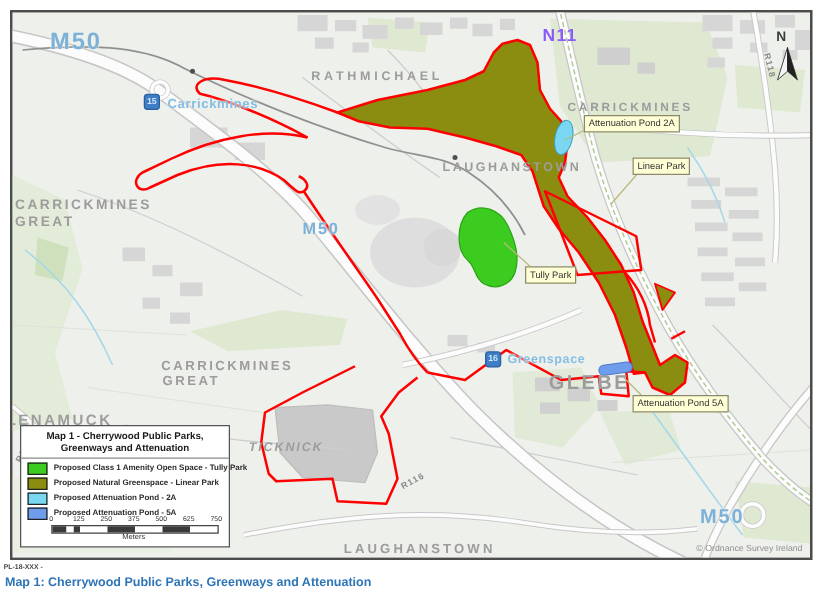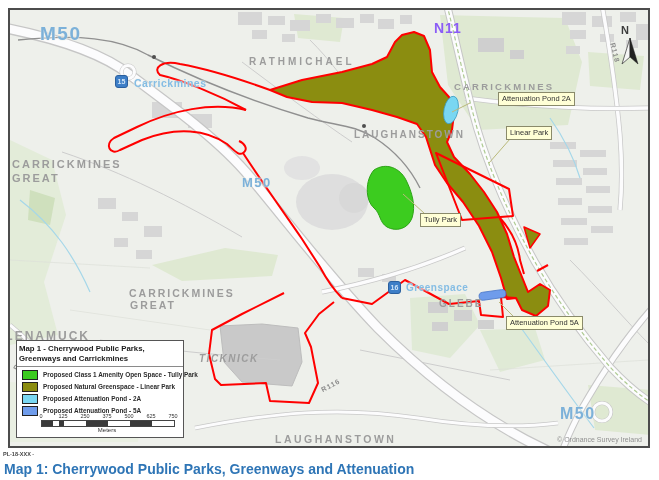--- a/index.html
+++ b/index.html
@@ -23,39 +23,39 @@
            border-radius:3px;color:#cfe4f7;font-size:7px;font-weight:bold;display:flex;
            align-items:center;justify-content:center;box-sizing:border-box;}
   .callout{position:absolute;background:#ffffd6;border:1px solid #8a8a6a;color:#333;
            font-size:7.5px;padding:1px 3px;white-space:nowrap;line-height:1.3;}
   .north-n{position:absolute;color:#3c3c3c;font-weight:bold;font-size:11px;}
   .copyright{position:absolute;right:6px;bottom:3px;font-size:7px;color:#909090;}
 
   
   .legend{position:absolute;left:6px;top:330px;width:168px;height:98px;background:#fff;
           border:1.5px solid #555;box-sizing:border-box;z-index:5;}
-  .legend-title{font-size:7.8px;font-weight:bold;color:#1a1a1a;
+  .legend-title{font-size:7.8px;font-weight:bold;color:#1a1a1a;text-align:center;
                 padding:3px 2px 2px 2px;line-height:1.3;border-bottom:1px solid #8a8a8a;}
   .legend-row{display:flex;align-items:center;margin:3px 4px 0 5px;height:9px;}
   .swatch{display:inline-block;width:14px;height:8px;border:1px solid #222;margin-right:5px;
           flex:0 0 auto;}
   .legend-label{font-size:6.4px;font-weight:bold;color:#2b2b2b;white-space:nowrap;}
   .scalebar{position:absolute;left:0;bottom:2px;width:100%;height:22px;}
   .ticks{position:absolute;top:0;left:0;width:100%;height:6px;}
   .ticks span{position:absolute;transform:translateX(-50%);font-size:5.5px;color:#333;}
   .bar{position:absolute;left:24px;top:7px;width:132px;height:5px;border:1px solid #444;
        display:flex;box-sizing:content-box;background:#fff;}
   .seg{height:100%;}
   .seg.d{background:#3a3a3a;}
   .unit{position:absolute;top:14px;left:24px;width:132px;text-align:center;
         font-size:6px;color:#333;}
 
   
   .doc-code{position:absolute;left:3px;top:451px;font-size:5.5px;font-weight:bold;color:#444;}
-  .caption{position:absolute;left:4px;top:461px;font-size:14px;font-weight:bold;}
+  .caption{position:absolute;left:4px;top:461px;font-size:10px;font-weight:bold;}
 </style>
 </head>
 <body>
 
 <div class="page">
   <div class="map-frame">
     <div class="map-inner">
 
       <svg width="638" height="436" viewBox="0 0 638 436">
 
@@ -190,48 +190,48 @@
 
       <div class="lbl twnl" style="left:239px;top:47px;font-size:10px;letter-spacing:3px;">RATHMICHAEL</div>
       <div class="lbl twnl" style="left:444px;top:72px;font-size:9.5px;letter-spacing:2.2px;">CARRICKMINES</div>
       <div class="lbl twnl" style="left:344px;top:120px;font-size:10px;letter-spacing:2px;">LAUGHANSTOWN</div>
       <div class="lbl twnl" style="left:2px;top:149px;font-size:11px;letter-spacing:2px;">CARRICKMINES</div>
       <div class="lbl twnl" style="left:2px;top:163px;font-size:11px;letter-spacing:2px;">GREAT</div>
       <div class="lbl twnl" style="left:119px;top:278px;font-size:10.5px;letter-spacing:2px;">CARRICKMINES</div>
       <div class="lbl twnl" style="left:120px;top:290px;font-size:10.5px;letter-spacing:2px;">GREAT</div>
       <div class="lbl twnl" style="left:-16px;top:320px;font-size:12px;letter-spacing:2px;">GLENAMUCK</div>
       <div class="lbl twnl" style="left:189px;top:344px;font-size:10px;letter-spacing:1.5px;font-style:italic;">TICKNICK</div>
-      <div class="lbl twnl" style="left:429px;top:289px;font-size:10px;letter-spacing:2px;">GLEBE</div>
+      <div class="lbl twnl" style="left:429px;top:289px;font-size:16px;letter-spacing:2px;">GLEBE</div>
       <div class="lbl twnl" style="left:265px;top:424px;font-size:10.5px;letter-spacing:2.5px;">LAUGHANSTOWN</div>
 
       <div class="lbl rroad" style="left:310px;top:377px;font-size:7px;transform:rotate(-28deg);transform-origin:left top;">R116</div>
       <div class="lbl rroad" style="left:2px;top:358px;font-size:7px;transform:rotate(-62deg);transform-origin:left top;">R842</div>
       <div class="lbl rroad" style="left:606px;top:32px;font-size:7px;transform:rotate(76deg);transform-origin:left top;">R118</div>
 
       <div class="jn-icon" style="left:105px;top:65px;">
           <span>15</span>
         </div>
       <div class="lbl jn-name" style="left:124px;top:68px;font-size:10.5px;">Carrickmines</div>
       <div class="jn-icon" style="left:378px;top:271px;">
           <span>16</span>
         </div>
       <div class="lbl jn-name" style="left:396px;top:273px;font-size:10px;">Greenspace</div>
 
-      <div class="callout" style="left:457px;top:82px;margin-left:31px;">Attenuation Pond 2A</div>
+      <div class="callout" style="left:457px;top:82px;">Attenuation Pond 2A</div>
       <div class="callout" style="left:496px;top:116px;">Linear Park</div>
       <div class="callout" style="left:410px;top:203px;">Tully Park</div>
       <div class="callout" style="left:496px;top:306px;">Attenuation Pond 5A</div>
 
       <div class="north-n" style="left:611px;top:14px;">N</div>
       <div class="copyright">© Ordnance Survey Ireland</div>
 
       <div class="legend">
         <div class="legend-title">
           <div>Map 1 - Cherrywood Public Parks,</div>
-          <div>Greenways and Carrickmines</div>
+          <div>Greenways and Attenuation</div>
         </div>
         <div class="legend-row">
           <span class="swatch" style="background: rgb(60, 204, 31);"></span>
           <span class="legend-label">Proposed Class 1 Amenity Open Space - Tully Park</span>
         </div>
         <div class="legend-row">
           <span class="swatch" style="background: rgb(139, 141, 16);"></span>
           <span class="legend-label">Proposed Natural Greenspace - Linear Park</span>
         </div>
         <div class="legend-row">

